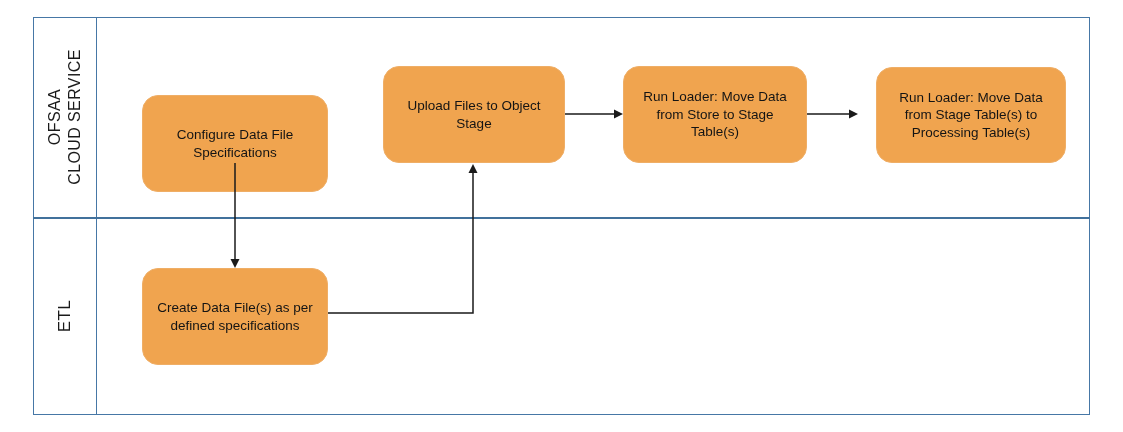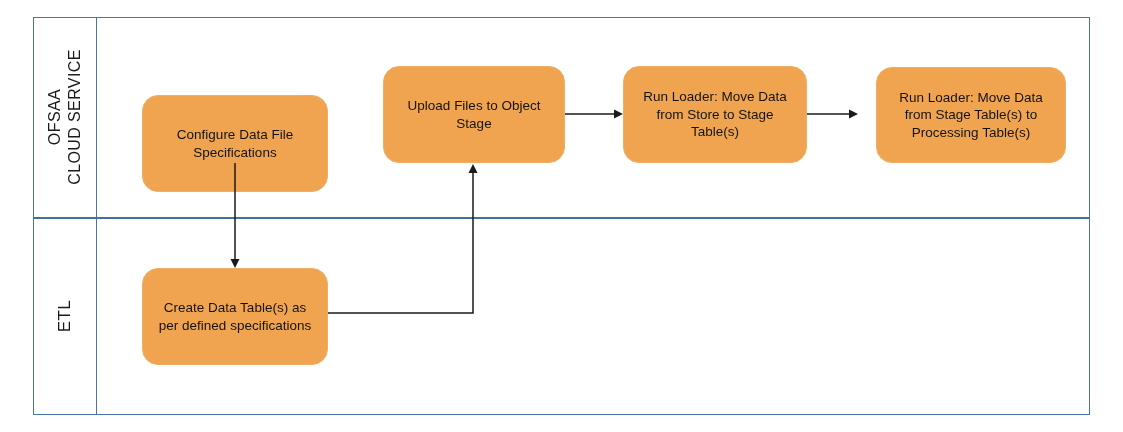--- a/index.html
+++ b/index.html
@@ -113,21 +113,21 @@
   <div class="node n1">
     <span>Upload Files to Object Stage</span>
   </div>
   <div class="node n2">
     <span>Run Loader: Move Data from Store to Stage Table(s)</span>
   </div>
   <div class="node n3">
     <span>Run Loader: Move Data from Stage Table(s) to Processing Table(s)</span>
   </div>
   <div class="node n4">
-    <span>Create Data Table(s) as per defined specifications</span>
+    <span>Create Data File(s) as per defined specifications</span>
   </div>
 
   <svg class="edges" viewBox="0 0 1123 432" xmlns="http://www.w3.org/2000/svg">
 
     <g>
       <path d="M235 163 V259"></path>
       <polygon points="235,268 230.5,259 239.5,259"></polygon>
     </g>
 
     <g>

